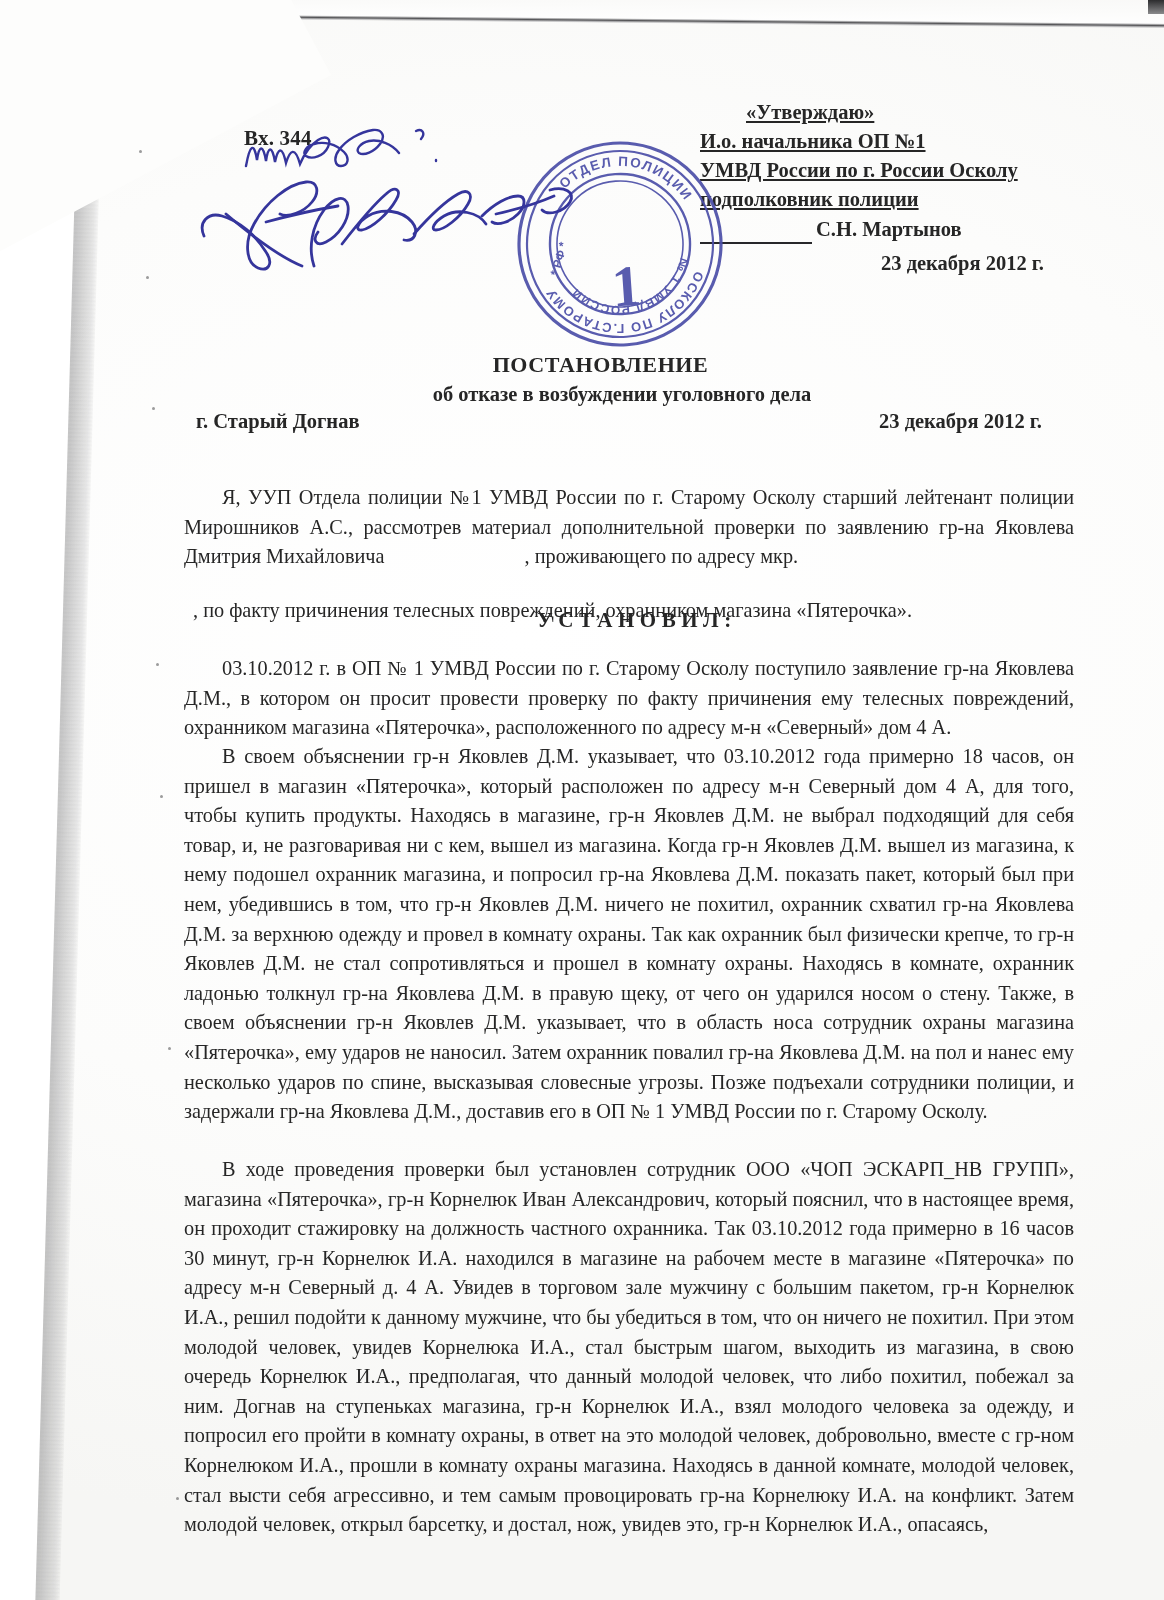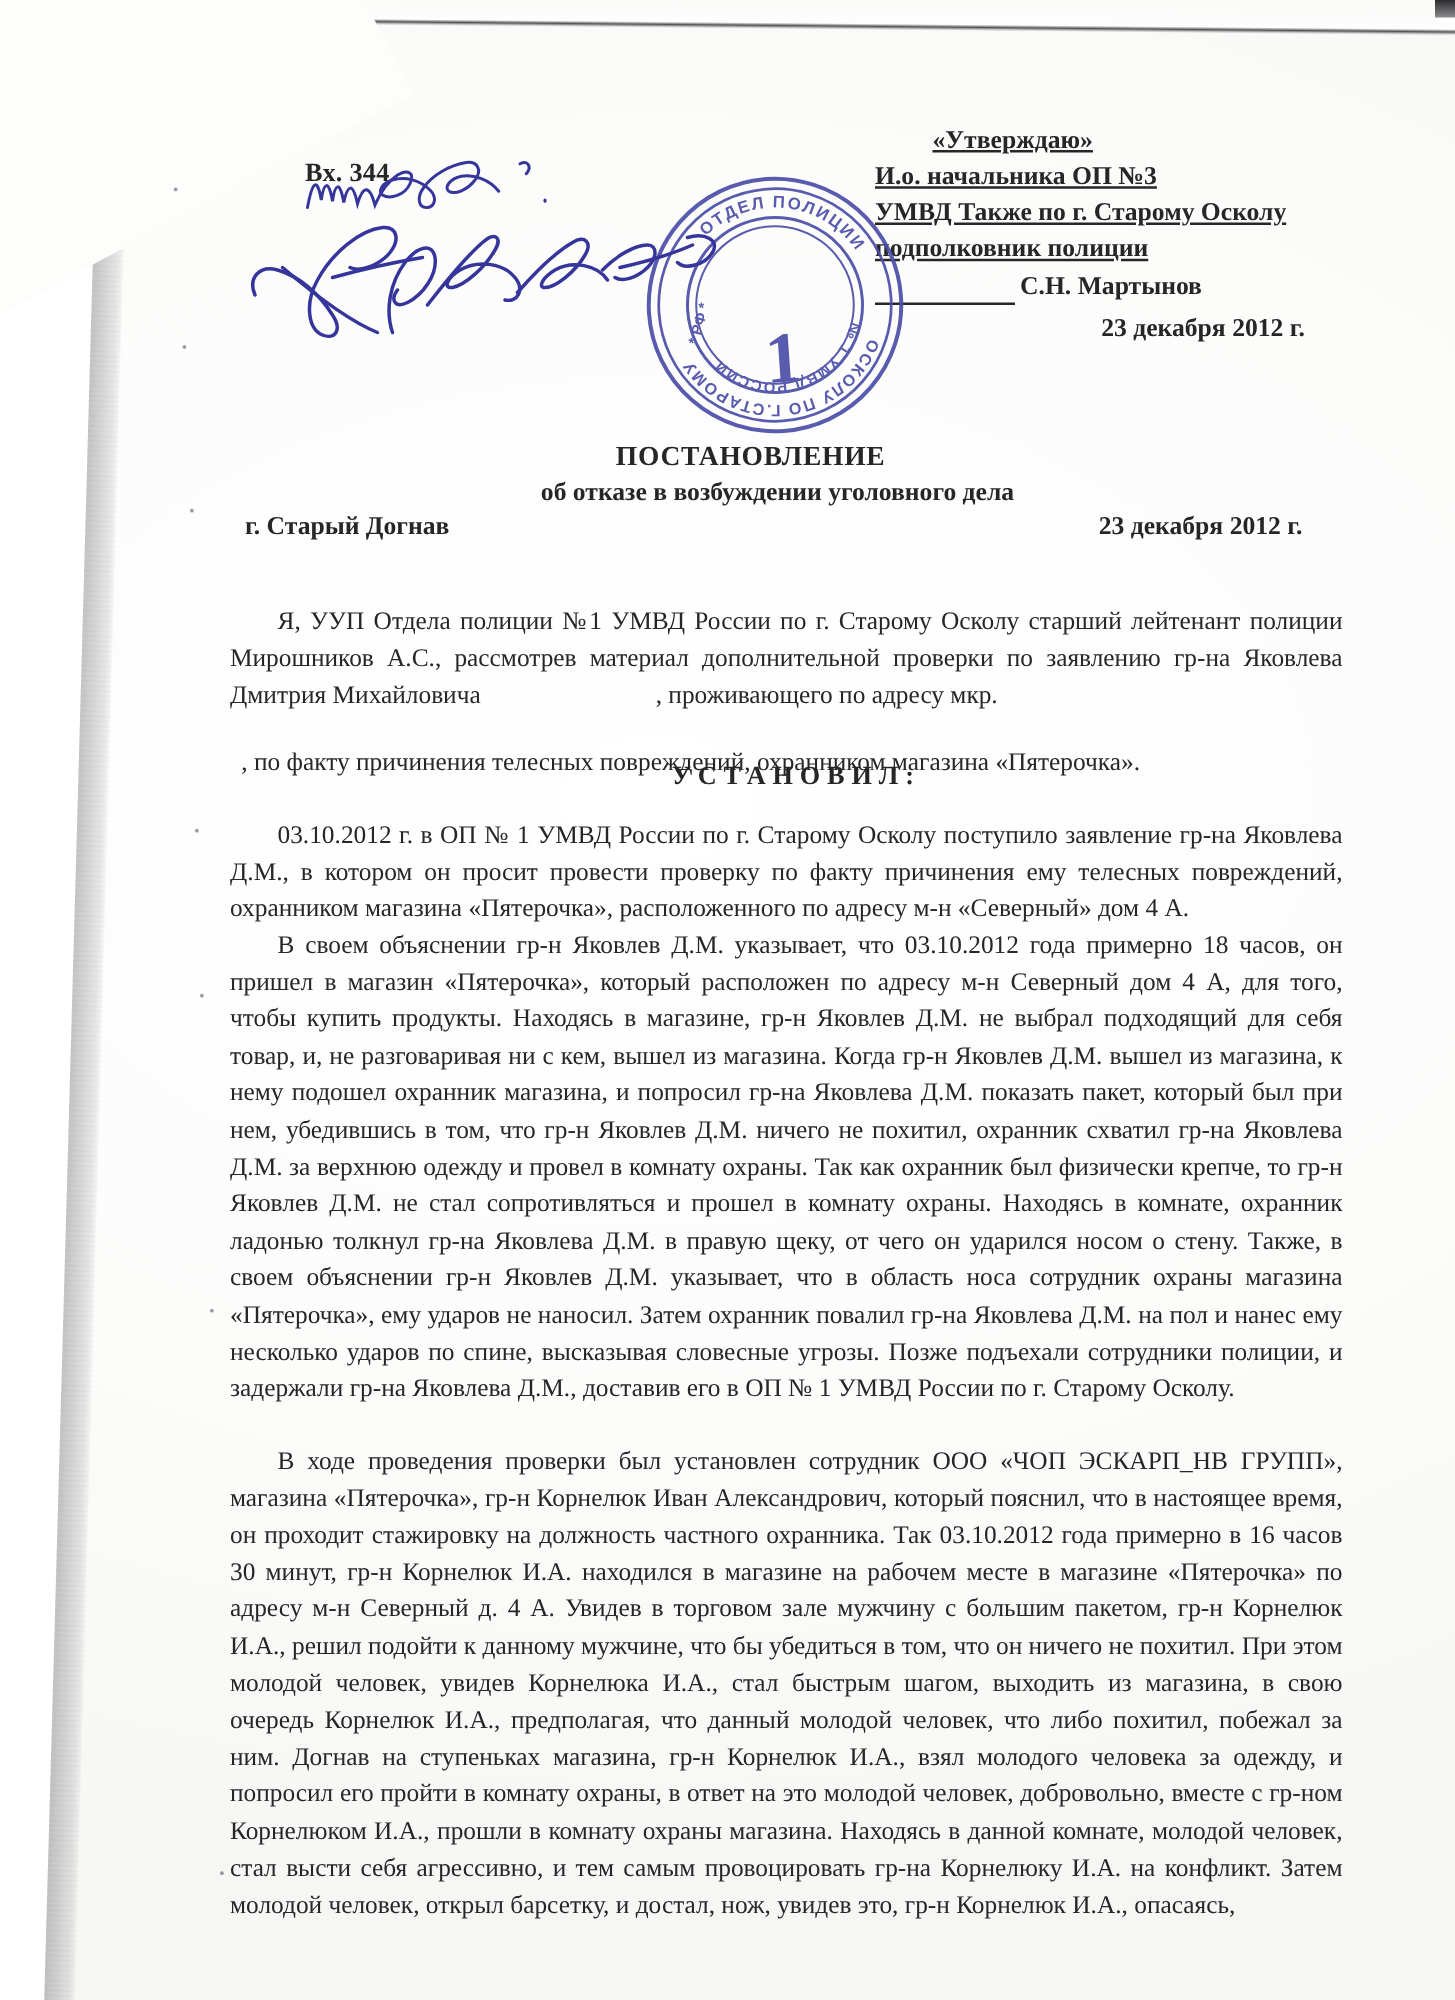--- a/index.html
+++ b/index.html
@@ -283,22 +283,22 @@
   <div class="speck" style="left:160px;top:795px;width:3px;height:3px;"></div>
   <div class="speck" style="left:168px;top:1047px;width:3px;height:3px;"></div>
   <div class="speck" style="left:176px;top:1497px;width:3px;height:3px;"></div>
 
   <div class="content">
 
     <div class="hdr-vkh">Вх. 344</div>
 
     <div class="hdr-right">
       <div class="ln hdr-approve">«Утверждаю»</div>
-      <div class="ln">И.о. начальника ОП №3</div>
-      <div class="ln">УМВД Также  по г. Старому Осколу</div>
+      <div class="ln">И.о. начальника ОП №1</div>
+      <div class="ln">УМВД России  по г. России Осколу</div>
       <div class="ln">подполковник полиции</div>
       <div class="hdr-sig-row">
         <span class="hdr-sig-line"></span>
         <span>С.Н. Мартынов</span>
       </div>
     </div>
 
     <div class="hdr-date">23  декабря  2012 г.</div>
 
     <div class="stamp">

